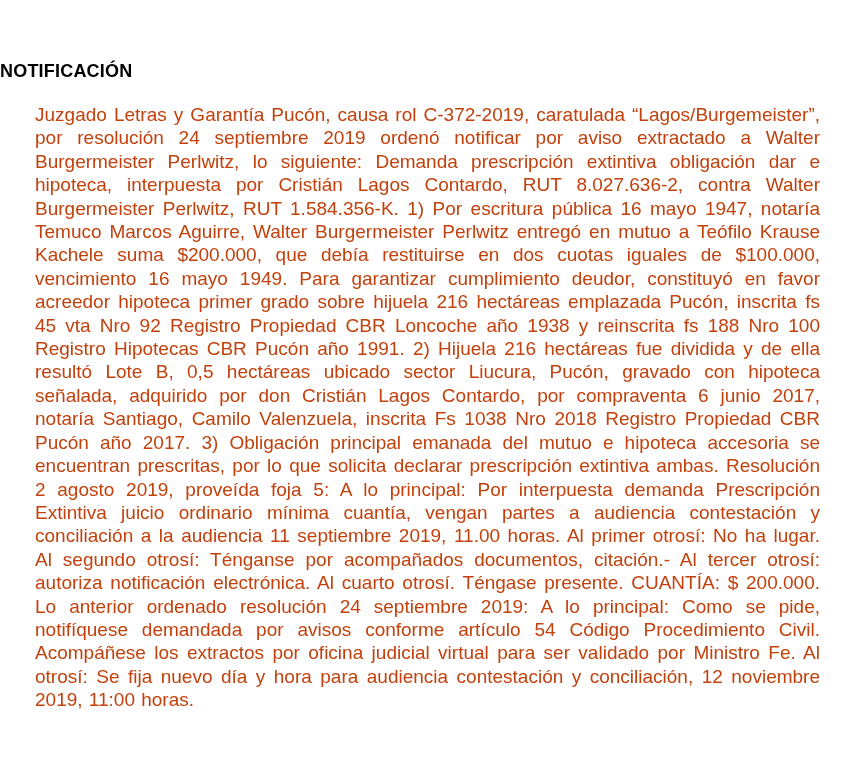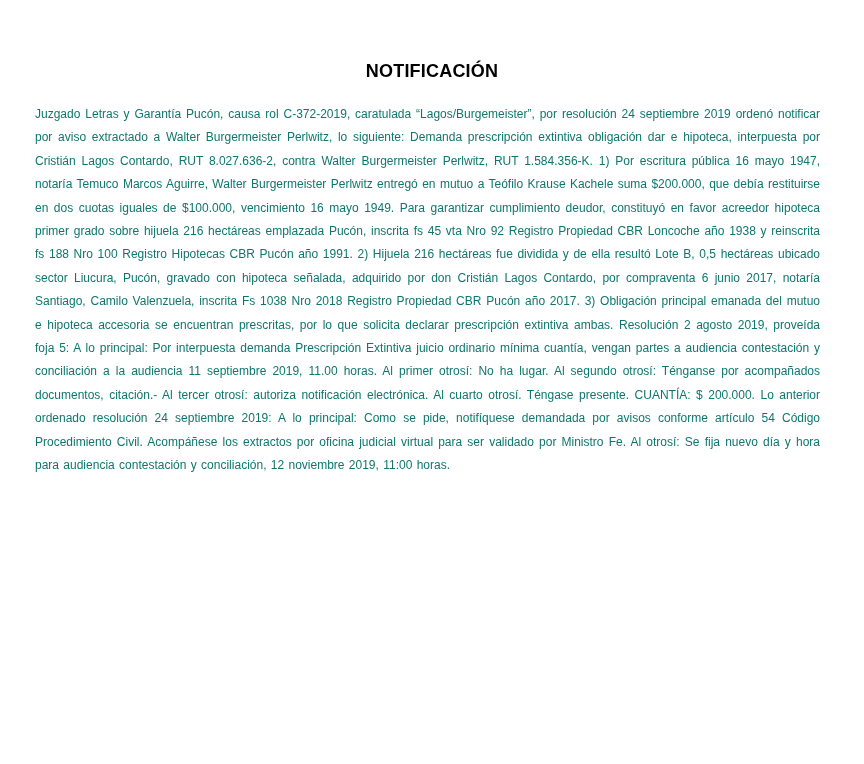--- a/index.html
+++ b/index.html
@@ -13,32 +13,32 @@
     height: 764px;
     background: #ffffff;
     box-sizing: border-box;
     font-family: "Liberation Sans", sans-serif;
     color: #000000;
     overflow: hidden;
   }
   .doc-title {
     margin: 0;
     padding-top: 61px;
-    text-align: center;
+    text-align: left;
     font-size: 18px;
     font-weight: bold;
     letter-spacing: 0.2px;
     color: #000000;
   }
   .doc-body {
     margin: 21px 44px 0 35px;
-    font-size: 12px;
+    font-size: 19px;
     line-height: 23.4px;
     text-align: justify;
-    color: #0f766e;
+    color: #c2410c;
     word-spacing: 1px;
   }
 </style>
 </head>
 <body>
 
 <div class="page">
   <h1 class="doc-title">NOTIFICACIÓN</h1>
   <p class="doc-body">Juzgado Letras y Garantía Pucón, causa rol C-372-2019, caratulada “Lagos/Burgemeister”, por resolución 24 septiembre 2019 ordenó notificar por aviso extractado a Walter Burgermeister Perlwitz, lo siguiente: Demanda prescripción extintiva obligación dar e hipoteca, interpuesta por Cristián Lagos Contardo, RUT 8.027.636-2, contra Walter Burgermeister Perlwitz, RUT 1.584.356-K. 1) Por escritura pública 16 mayo 1947, notaría Temuco Marcos Aguirre, Walter Burgermeister Perlwitz entregó en mutuo a Teófilo Krause Kachele suma $200.000, que debía restituirse en dos cuotas iguales de $100.000, vencimiento 16 mayo 1949. Para garantizar cumplimiento deudor, constituyó en favor acreedor hipoteca primer grado sobre hijuela 216 hectáreas emplazada Pucón, inscrita fs 45 vta Nro 92 Registro Propiedad CBR Loncoche año 1938 y reinscrita fs 188 Nro 100 Registro Hipotecas CBR Pucón año 1991. 2) Hijuela 216 hectáreas fue dividida y de ella resultó Lote B, 0,5 hectáreas ubicado sector Liucura, Pucón, gravado con hipoteca señalada, adquirido por don Cristián Lagos Contardo, por compraventa 6 junio 2017, notaría Santiago, Camilo Valenzuela, inscrita Fs 1038 Nro 2018 Registro Propiedad CBR Pucón año 2017. 3) Obligación principal emanada del mutuo e hipoteca accesoria se encuentran prescritas, por lo que solicita declarar prescripción extintiva ambas. Resolución 2 agosto 2019, proveída foja 5: A lo principal: Por interpuesta demanda Prescripción Extintiva juicio ordinario mínima cuantía, vengan partes a audiencia contestación y conciliación a la audiencia 11 septiembre 2019, 11.00 horas. Al primer otrosí: No ha lugar. Al segundo otrosí: Ténganse por acompañados documentos, citación.- Al tercer otrosí: autoriza notificación electrónica. Al cuarto otrosí. Téngase presente. CUANTÍA: $ 200.000. Lo anterior ordenado resolución 24 septiembre 2019: A lo principal: Como se pide, notifíquese demandada por avisos conforme artículo 54 Código Procedimiento Civil. Acompáñese los extractos por oficina judicial virtual para ser validado por Ministro Fe. Al otrosí: Se fija nuevo día y hora para audiencia contestación y conciliación, 12 noviembre 2019, 11:00 horas.</p>
 </div>

